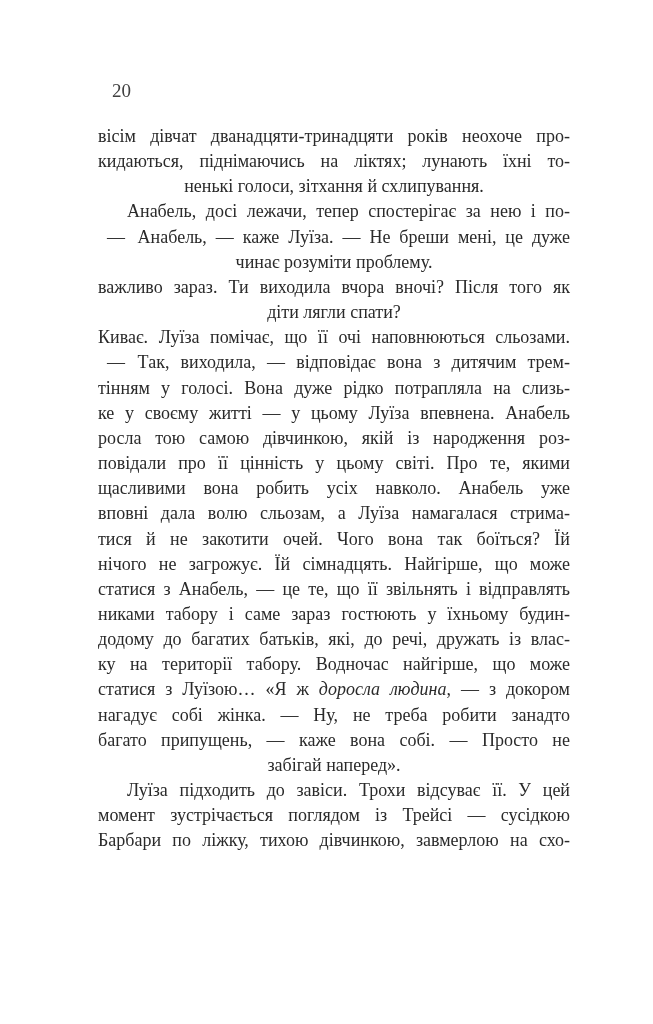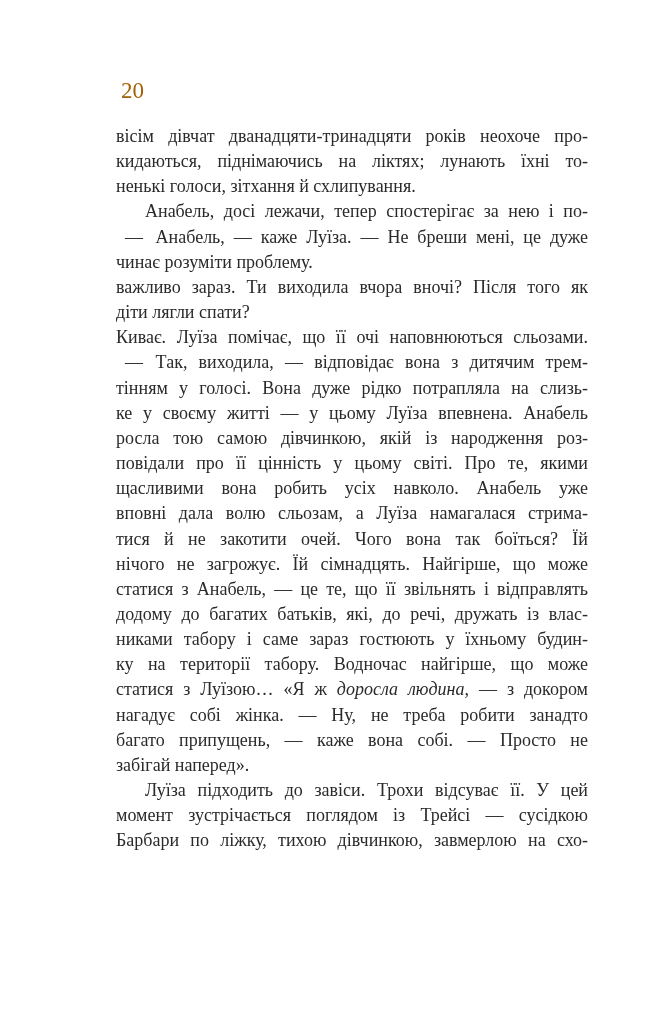--- a/index.html
+++ b/index.html
@@ -13,36 +13,35 @@
     height: 1024px;
     background: #ffffff;
     overflow: hidden;
     font-family: "Liberation Serif", "DejaVu Serif", serif;
     color: #2a2a2a;
   }
   .page-number {
     position: absolute;
     left: 112px;
     top: 80px;
-    font-size: 23px;
+    font-size: 19px;
     line-height: 22px;
-    color: #a16207;
-    margin-left: 9px;
+    color: #404040;
   }
   .text-block {
     position: absolute;
-    left: 116px;
+    left: 98px;
     top: 124px;
     width: 472px;
     font-size: 18px;
     line-height: 25.16px;
     color: #2a2a2a;
   }
   .line {
-    text-align: left;
+    text-align: center;
     white-space: normal;
   }
   .line.full {
     text-align: justify;
     text-align-last: justify;
   }
   .line.indent {
     text-indent: 29px;
   }
   .line.dialogue-indent {
@@ -71,22 +70,22 @@
       <div class="line full dialogue-indent">—  Так, виходила, — відповідає вона з дитячим трем-</div>
       <div class="line full">тінням у голосі. Вона дуже рідко потрапляла на слизь-</div>
       <div class="line full">ке у своєму житті — у цьому Луїза впевнена. Анабель</div>
       <div class="line full">росла тою самою дівчинкою, якій із народження роз-</div>
       <div class="line full">повідали про її цінність у цьому світі. Про те, якими</div>
       <div class="line full">щасливими вона робить усіх навколо. Анабель уже</div>
       <div class="line full">вповні дала волю сльозам, а Луїза намагалася стрима-</div>
       <div class="line full">тися й не закотити очей. Чого вона так боїться? Їй</div>
       <div class="line full">нічого не загрожує. Їй сімнадцять. Найгірше, що може</div>
       <div class="line full">статися з Анабель, — це те, що її звільнять і відправлять</div>
+      <div class="line full">никами табору і саме зараз гостюють у їхньому будин-</div>
       <div class="line full">додому до багатих батьків, які, до речі, дружать із влас-</div>
-      <div class="line full">никами табору і саме зараз гостюють у їхньому будин-</div>
       <div class="line full">ку на території табору. Водночас найгірше, що може</div>
       <div class="line full">статися з Луїзою… «Я ж <em>доросла людина</em>, — з докором</div>
       <div class="line full">нагадує собі жінка. — Ну, не треба робити занадто</div>
       <div class="line full">багато припущень, — каже вона собі. — Просто не</div>
       <div class="line">забігай наперед».</div>
       <div class="line full indent">Луїза підходить до завіси. Трохи відсуває її. У цей</div>
       <div class="line full">момент зустрічається поглядом із Трейсі — сусідкою</div>
       <div class="line full">Барбари по ліжку, тихою дівчинкою, завмерлою на схо-</div>
     </div>
 </div>

